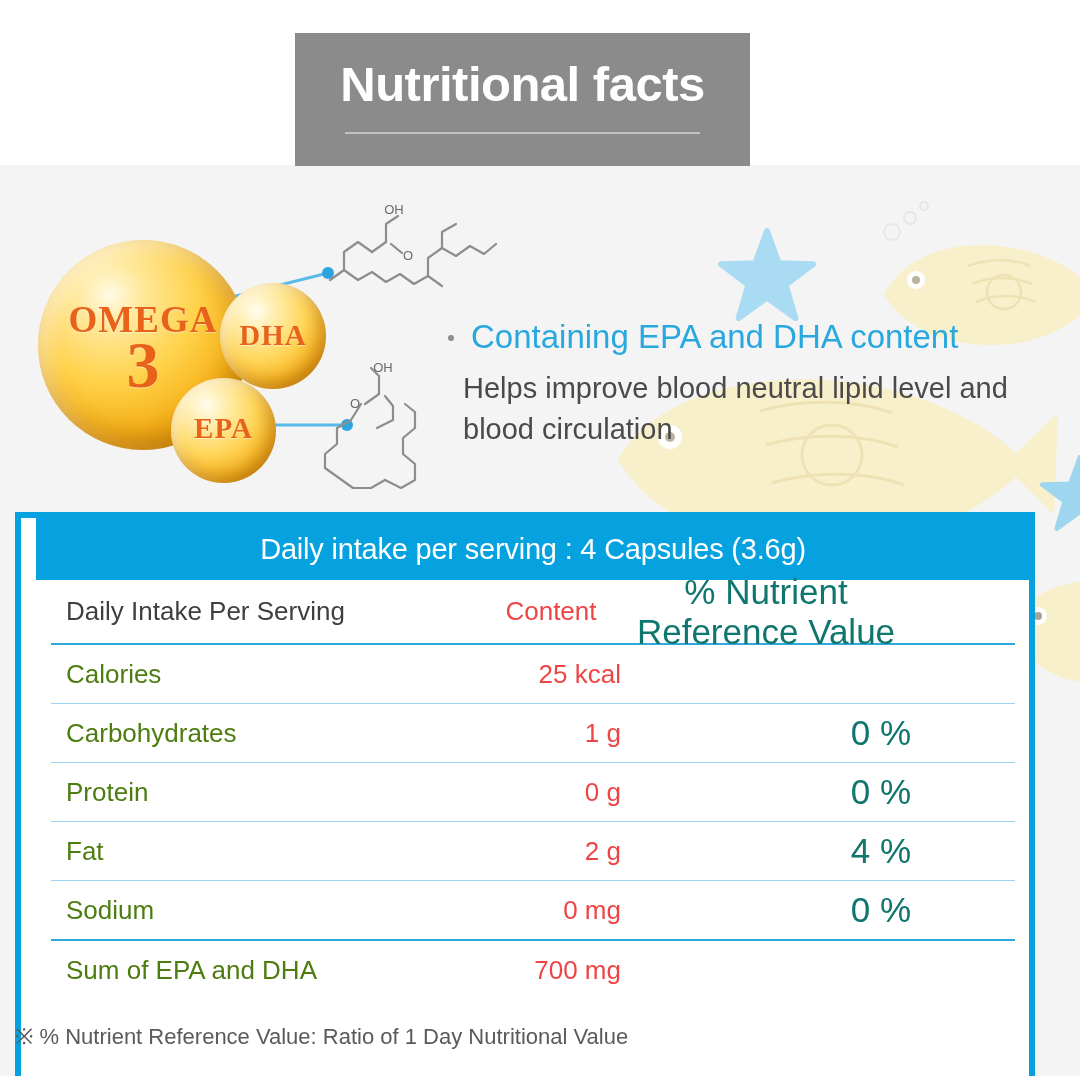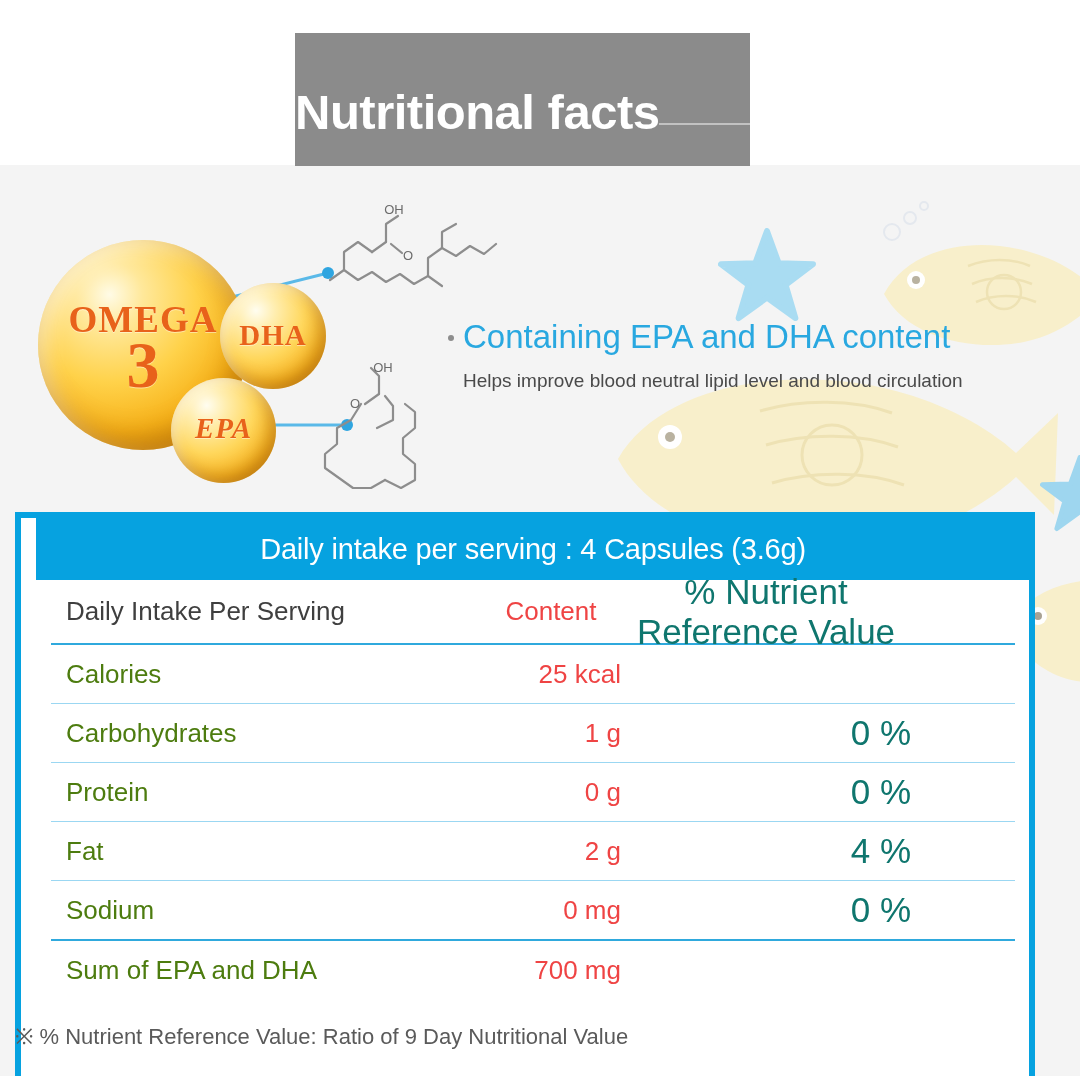--- a/index.html
+++ b/index.html
@@ -33,21 +33,21 @@
 
   
   #title-banner {
     position: absolute;
     left: 295px;
     top: 33px;
     width: 455px;
     height: 133px;
     background: #8b8b8b;
     display: flex;
-    flex-direction: row;
+    flex-direction: column;
     align-items: center;
     justify-content: flex-start;
     box-sizing: border-box;
     padding-top: 26px;
   }
   #title-text {
     color: #ffffff;
     font-size: 49px;
     font-weight: bold;
     letter-spacing: -0.5px;
@@ -104,21 +104,20 @@
     box-shadow: inset -6px -7px 15px rgba(150,85,0,.45), inset 5px 5px 12px rgba(255,255,255,.5);
   }
   #pill-epa {
     left: 143px;
     top: 150px;
     width: 105px;
     height: 105px;
     background:
       radial-gradient(circle at 34% 26%, #fffdf0 0%, #ffeeb0 18%, #ffd75c 46%, #f8b624 70%, #d78a05 92%, #bb7104 100%);
     box-shadow: inset -6px -7px 15px rgba(150,85,0,.45), inset 5px 5px 12px rgba(255,255,255,.5);
-    font-style: italic;
   }
   .pill-label {
     position: absolute;
     width: 100%;
     text-align: center;
     font-family: "Liberation Serif", serif;
     font-weight: bold;
     color: #e8621a;
     text-shadow: 0 1px 0 rgba(255,255,255,.45);
     letter-spacing: 1px;
@@ -142,42 +141,42 @@
   
   #headline-block {
     position: absolute;
     left: 448px;
     top: 318px;
     width: 600px;
   }
   #headline-row {
     display: flex;
     align-items: baseline;
-    gap: 9px;
+    gap: 17px;
   }
   #headline-bullet {
     width: 6px;
     height: 6px;
     border-radius: 50%;
     background: #8d8d8d;
     flex: 0 0 auto;
     position: relative;
     top: -7px;
   }
   #headline-title {
     color: #29a8e0;
     font-size: 33px;
     line-height: 1.15;
     white-space: nowrap;
   }
   #headline-sub {
     margin-top: 12px;
     margin-left: 15px;
     color: #4a4a4a;
-    font-size: 19px;
+    font-size: 29px;
     line-height: 1.42;
     max-width: 575px;
   }
 
   
   #table-frame {
     position: absolute;
     left: 15px;
     top: 512px;
     width: 1020px;
@@ -429,15 +428,15 @@
 
       <div class="trow">
         <div class="c-label">Sum of EPA and DHA</div>
         <div class="c-content">700 mg</div>
         <div class="c-percent"></div>
       </div>
 
     </div>
   </div>
 
-  <div id="footnote">※ % Nutrient Reference Value: Ratio of 9 Day Nutritional Value</div>
+  <div id="footnote">※ % Nutrient Reference Value: Ratio of 1 Day Nutritional Value</div>
 
 </div>
 
 </body></html>

